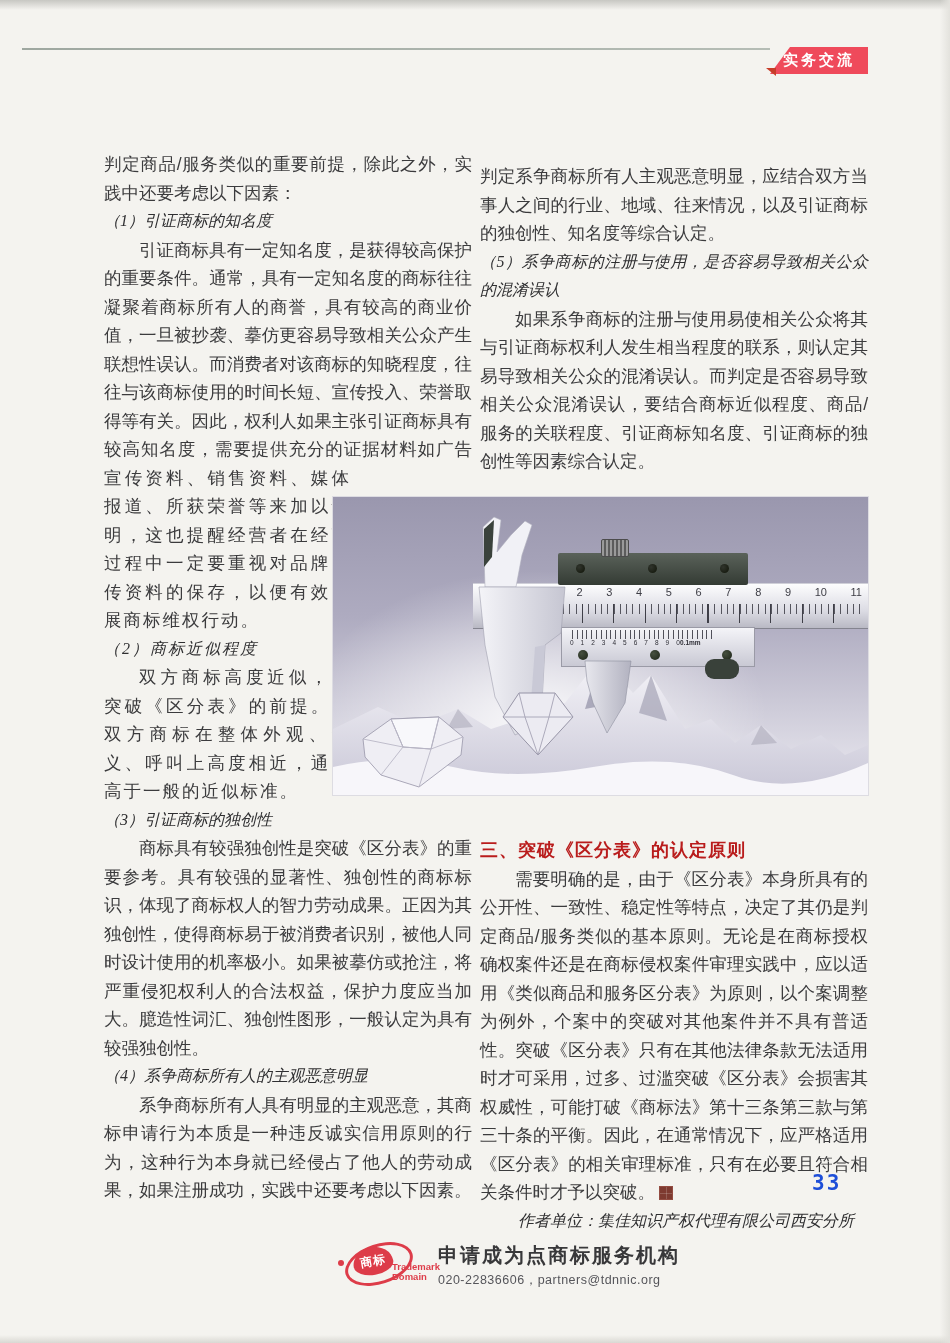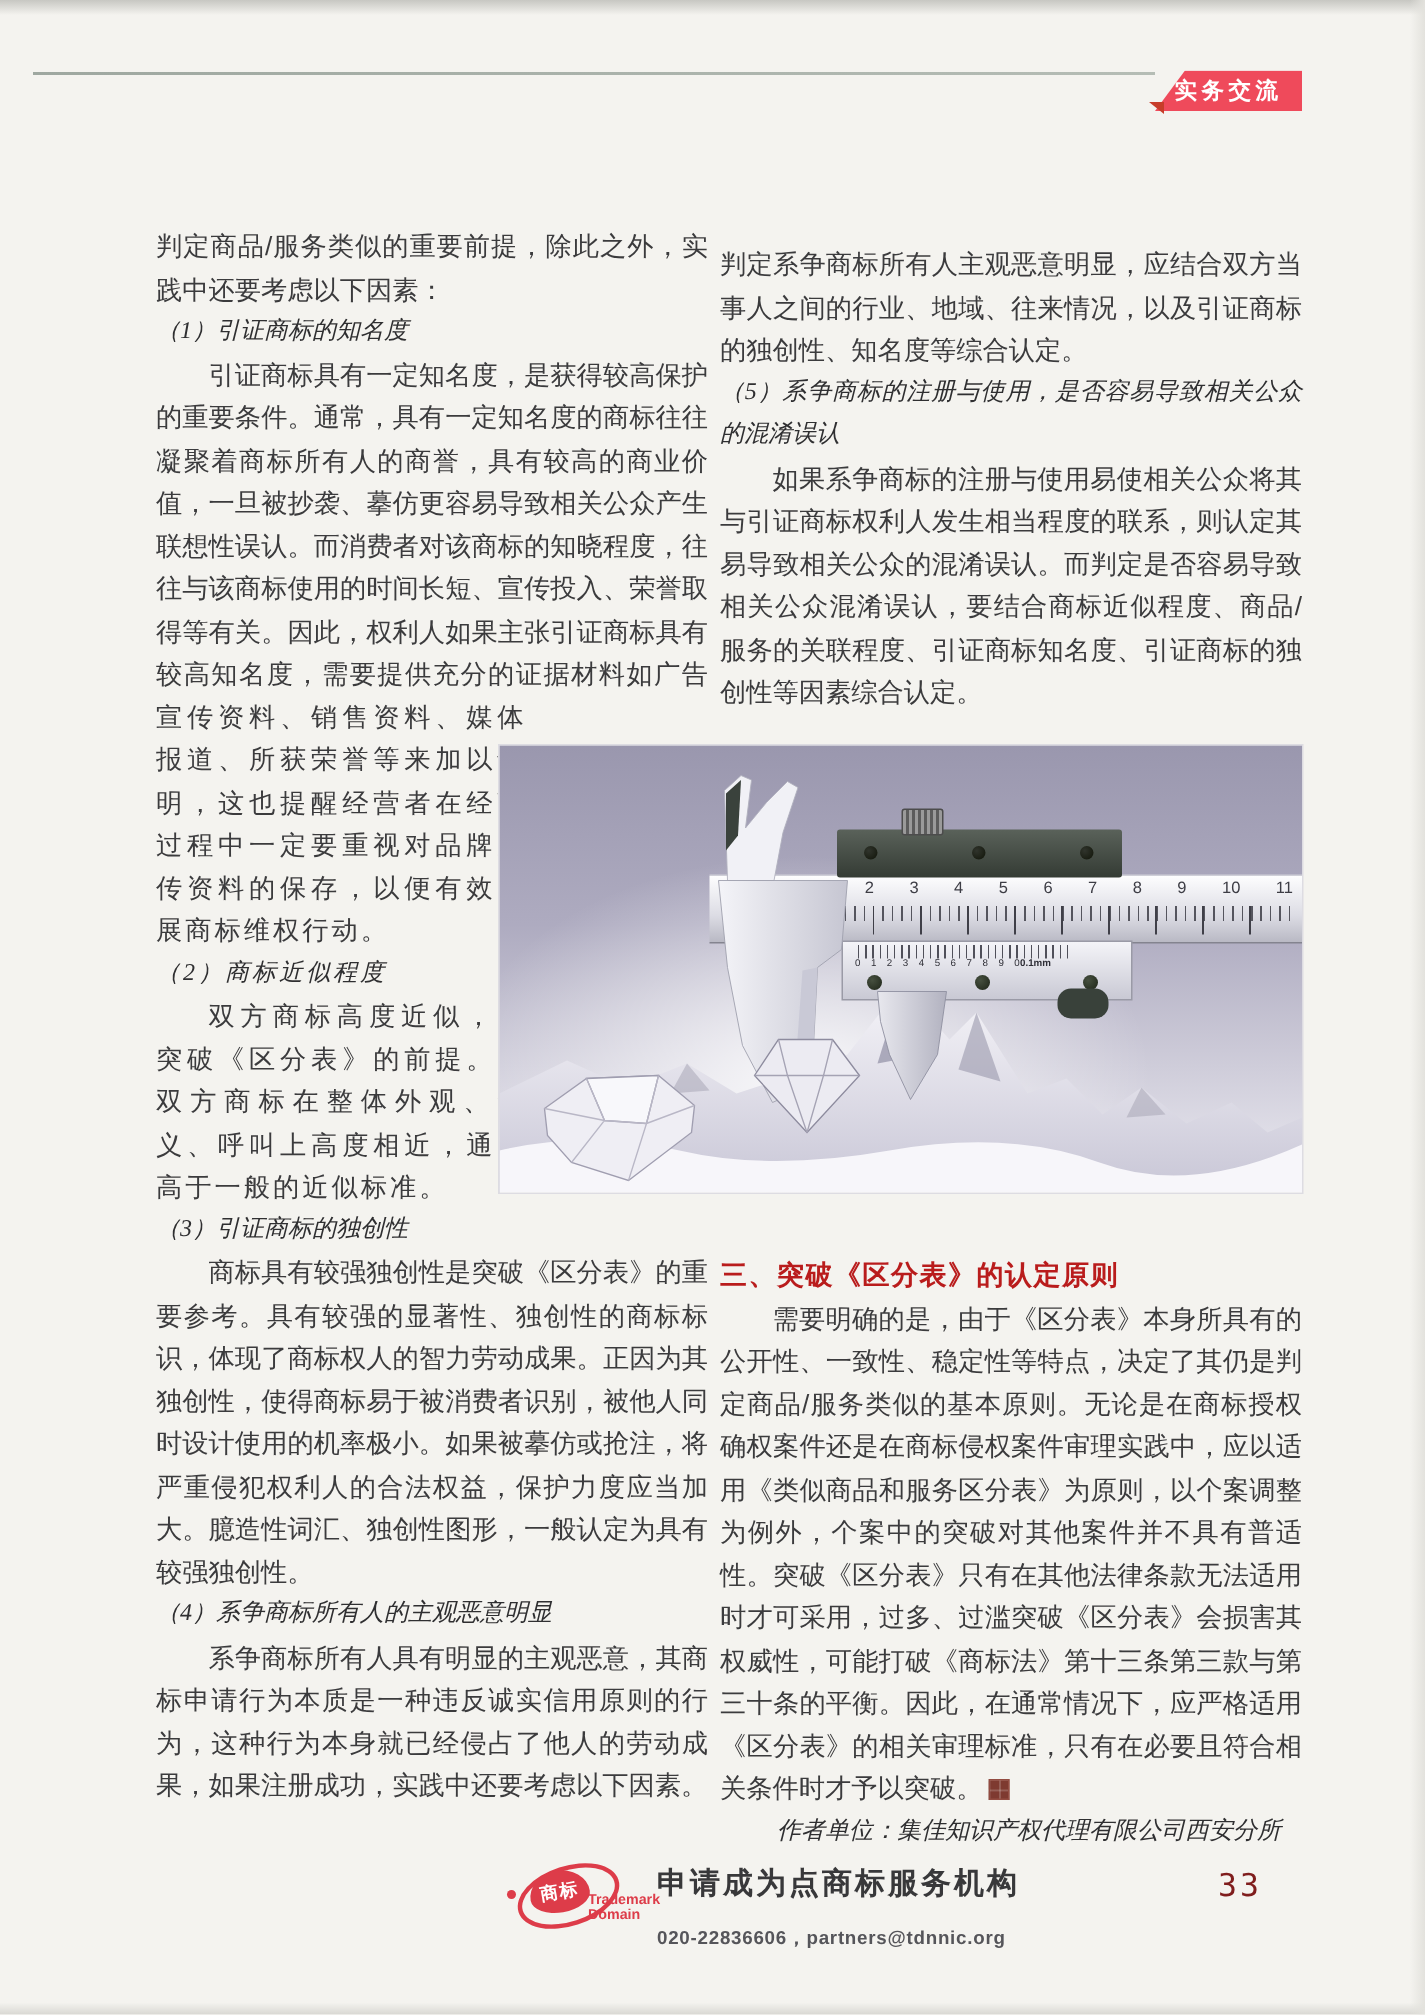--- a/index.html
+++ b/index.html
@@ -108,23 +108,23 @@
   .logo-blob{position:absolute;left:13px;top:9px;width:40px;height:28px;
     background:#dd3c49;border-radius:50% 50% 50% 50%/60% 60% 40% 40%;
     transform:rotate(-10deg);display:flex;align-items:center;justify-content:center;
     color:#fff;font-size:12px;font-weight:bold;letter-spacing:1px;}
   .logo-dot{position:absolute;left:-2px;top:22px;width:6px;height:6px;
     border-radius:50%;background:#dd3c49;}
   .logo-en{position:absolute;left:52px;top:24px;color:#dd3c49;
     font-weight:bold;font-size:9.5px;line-height:10px;}
   .footer-text{margin-left:6px;padding-top:4px;}
   .footer-slogan{font-size:20px;font-weight:bold;color:#38383a;letter-spacing:2px;}
-  .footer-contact{font-size:12.5px;font-weight:bold;color:#55555a;margin-top:15px;letter-spacing:.5px;}
-  .page-number{position:absolute;left:812px;top:1245px;font-size:21px;
-    font-weight:normal;color:#7f1d1d;letter-spacing:2px;
+  .footer-contact{font-size:12.5px;font-weight:normal;color:#55555a;margin-top:3px;letter-spacing:.5px;}
+  .page-number{position:absolute;left:812px;top:1171px;font-size:21px;
+    font-weight:bold;color:#1d4ed8;letter-spacing:2px;
     font-family:"DejaVu Sans Mono","Liberation Mono",monospace;}
 </style>
 </head>
 <body>
 
 <div class="scan-top"></div>
 <div class="scan-bottom"></div>
 <div class="scan-right"></div>
 
 <div class="header-line"></div>

